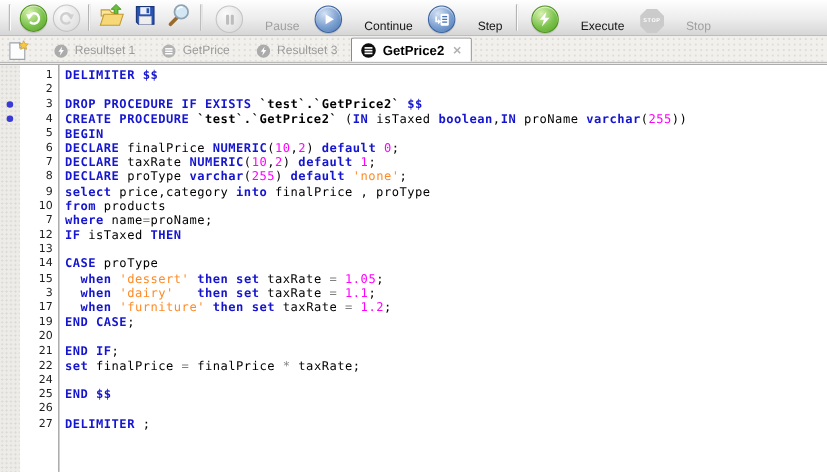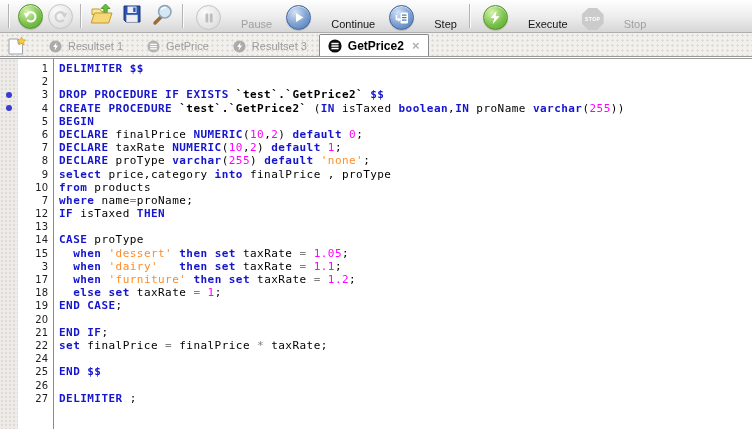--- a/index.html
+++ b/index.html
@@ -315,25 +315,20 @@
         <span class="ln-cell">3</span>
         <span class="code-cell"><span class="tok-pl">  </span><span class="tok-kw">when</span><span class="tok-pl"> </span><span class="tok-str">'dairy'</span><span class="tok-pl">   </span><span class="tok-kw">then</span><span class="tok-pl"> </span><span class="tok-kw">set</span><span class="tok-pl"> taxRate </span><span class="tok-op">=</span><span class="tok-pl"> </span><span class="tok-num">1.1</span><span class="tok-pl">;</span></span>
       </div>
       <div class="line">
         <span class="bp-cell"></span>
         <span class="ln-cell">17</span>
         <span class="code-cell"><span class="tok-pl">  </span><span class="tok-kw">when</span><span class="tok-pl"> </span><span class="tok-str">'furniture'</span><span class="tok-pl"> </span><span class="tok-kw">then</span><span class="tok-pl"> </span><span class="tok-kw">set</span><span class="tok-pl"> taxRate </span><span class="tok-op">=</span><span class="tok-pl"> </span><span class="tok-num">1.2</span><span class="tok-pl">;</span></span>
       </div>
       <div class="line">
         <span class="bp-cell"></span>
-        <span class="ln-cell">18</span>
-        <span class="code-cell"><span class="tok-pl">  </span><span class="tok-kw">else</span><span class="tok-pl"> </span><span class="tok-kw">set</span><span class="tok-pl"> taxRate </span><span class="tok-op">=</span><span class="tok-pl"> </span><span class="tok-num">1</span><span class="tok-pl">;</span></span>
-      </div>
-      <div class="line">
-        <span class="bp-cell"></span>
         <span class="ln-cell">19</span>
         <span class="code-cell"><span class="tok-kw">END CASE</span><span class="tok-pl">;</span></span>
       </div>
       <div class="line">
         <span class="bp-cell"></span>
         <span class="ln-cell">20</span>
         <span class="code-cell"></span>
       </div>
       <div class="line">
         <span class="bp-cell"></span>

